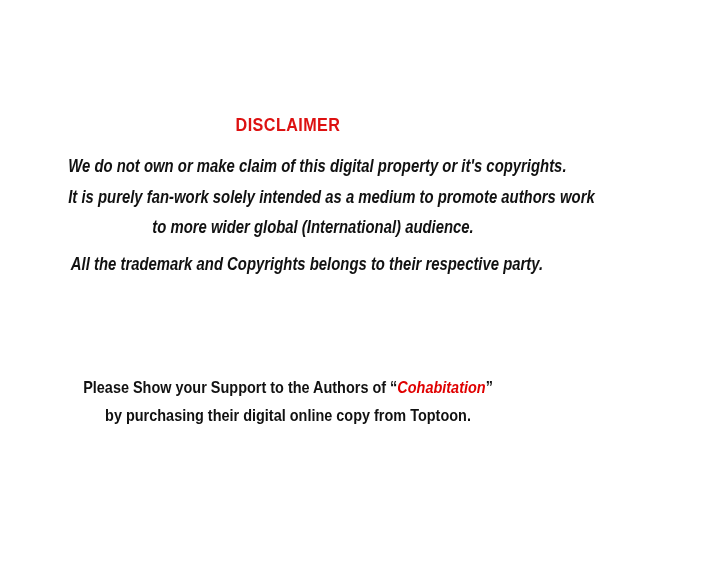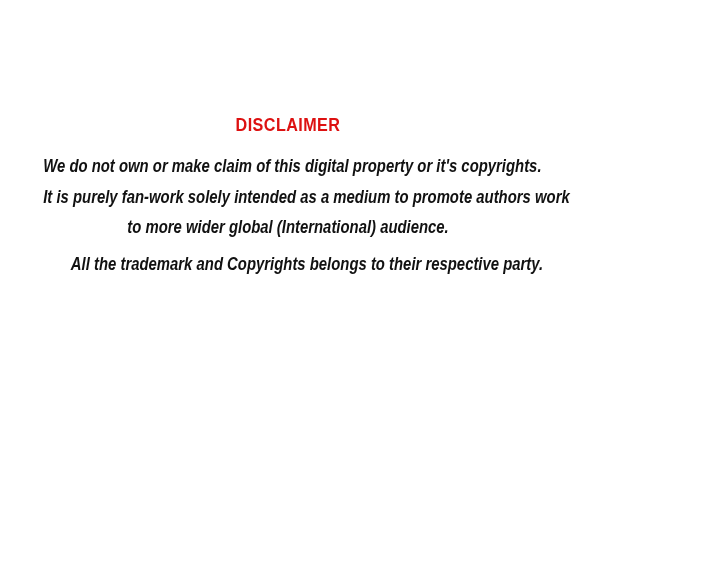--- a/index.html
+++ b/index.html
@@ -32,20 +32,21 @@
   .title-block {
     top: 114px;
   }
   .title-block .line {
     font-size: 19px;
     font-weight: bold;
     letter-spacing: 0.5px;
   }
   .body-block {
     top: 151px;
+    padding-left: 25px;
   }
   .body-block .line,
   .trademark-block .line {
     font-size: 17.5px;
     font-weight: bold;
     font-style: italic;
     line-height: 30.5px;
   }
   .trademark-block {
     top: 249px;
@@ -75,14 +76,20 @@
   <div class="center-block body-block">
     <span class="line">We do not own or make claim of this digital property or it's copyrights.</span>
     <span class="line">It is purely fan-work solely intended as a medium to promote authors work</span>
     <span class="line">to more wider global (International) audience.</span>
   </div>
 
   <div class="center-block trademark-block">
     <span class="line">All the trademark and Copyrights belongs to their respective party.</span>
   </div>
 
+  <div class="center-block support-block">
+    <span class="line">
+      <span>Please Show your Support to the Authors of “</span><span class="highlight" style="color: rgb(224, 0, 0);">Cohabitation</span><span>”</span>
+    </span>
+    <span class="line">by purchasing their digital online copy from Toptoon.</span>
+  </div>
 
 </div>
 
 </body></html>

